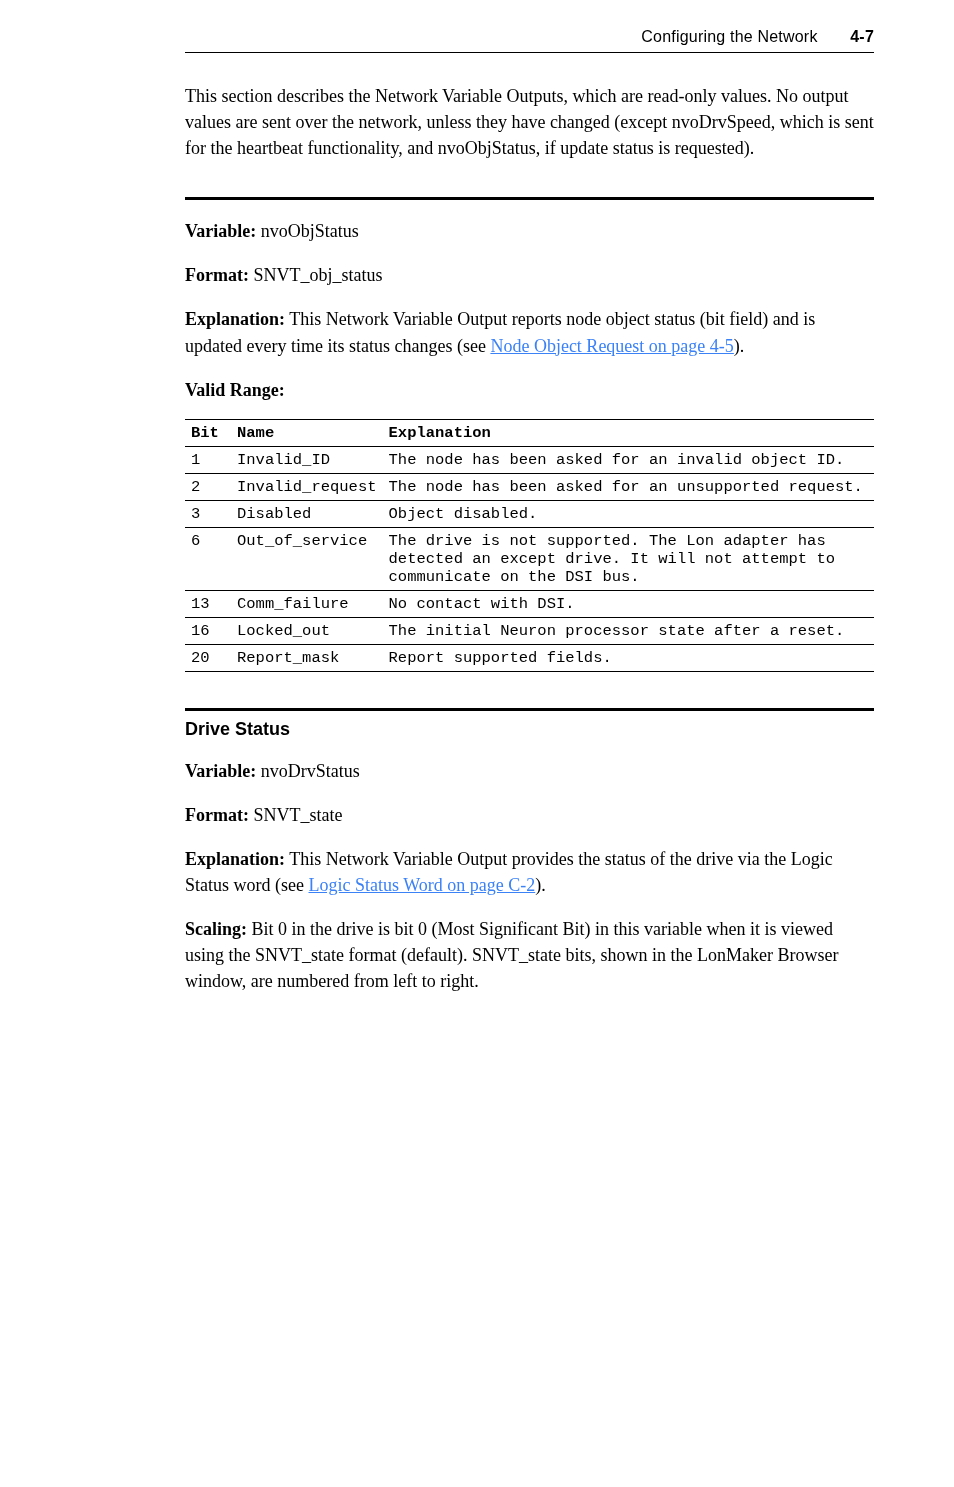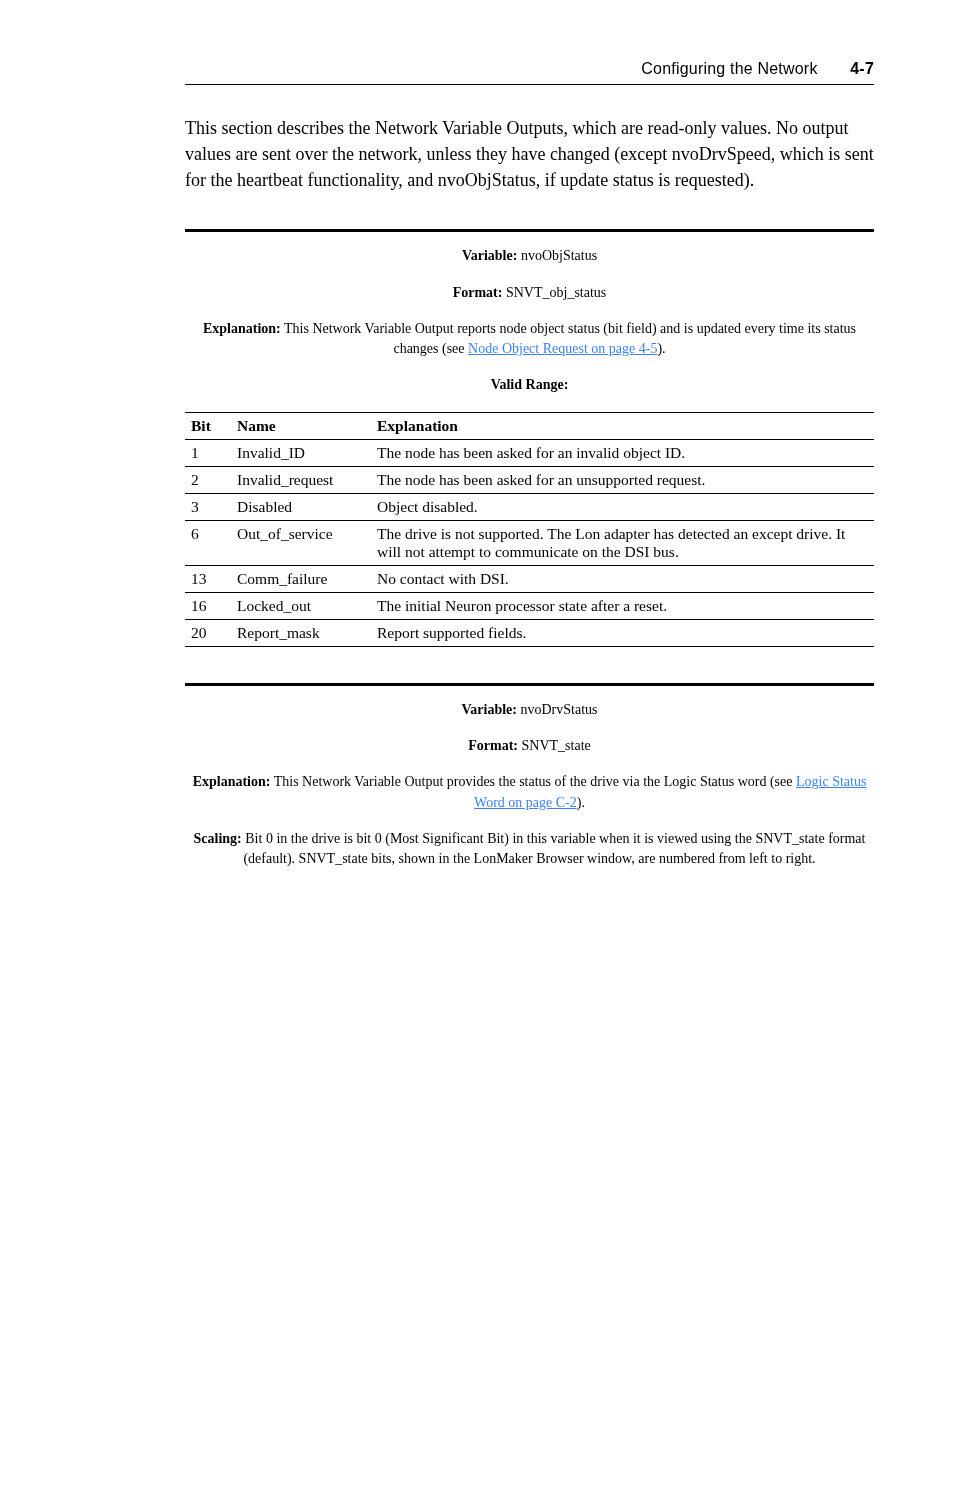--- a/index.html
+++ b/index.html
@@ -4,21 +4,21 @@
 <style>
   body {
     margin: 0;
     padding: 0;
     background: #fff;
     font-family: "Times New Roman", Times, serif;
     color: #000;
     width: 954px;
   }
   .page {
-    padding: 60px 80px 60px 185px;
+    padding: 28px 80px 60px 185px;
     box-sizing: border-box;
   }
   .running-head {
     font-family: Arial, Helvetica, sans-serif;
     font-size: 16px;
     text-align: right;
     padding-bottom: 6px;
     letter-spacing: 0.2px;
   }
   .running-head .pagenum {
@@ -52,36 +52,35 @@
     border-top: 3px solid #000;
     margin: 36px 0 8px 0;
   }
   .h2 {
     font-family: Arial, Helvetica, sans-serif;
     font-weight: bold;
     font-size: 18px;
     margin-bottom: 18px;
   }
   .kv {
-    font-size: 14px;
+    font-size: 18px;
     line-height: 1.45;
     margin-bottom: 16px;
-    text-align: center;
   }
   .kv .k {
     font-weight: bold;
   }
   a.link {
     color: #3b82f6;
     text-decoration: underline;
   }
   .tbl {
     border-collapse: collapse;
     width: 100%;
-    font-family: Liberation Serif, serif;
+    font-family: Liberation Mono, monospace;
     font-size: 15.5px;
     margin-top: 6px;
   }
   .tbl th {
     text-align: left;
     font-weight: bold;
     border-top: 1.5px solid #000;
     border-bottom: 1.5px solid #000;
     padding: 4px 6px;
     vertical-align: top;
@@ -174,20 +173,21 @@
       </tr>
       <tr>
         <td class="bit">20</td>
         <td class="name">Report_mask</td>
         <td>Report supported fields.</td>
       </tr>
     </tbody>
   </table>
 
   <hr class="thickrule">
+  <div class="h2">Drive Status</div>
 
   <p class="kv">
     <span class="k">Variable:</span><span> nvoDrvStatus</span>
   </p>
 
   <p class="kv">
     <span class="k">Format:</span><span> SNVT_state</span>
   </p>
 
   <p class="kv">

